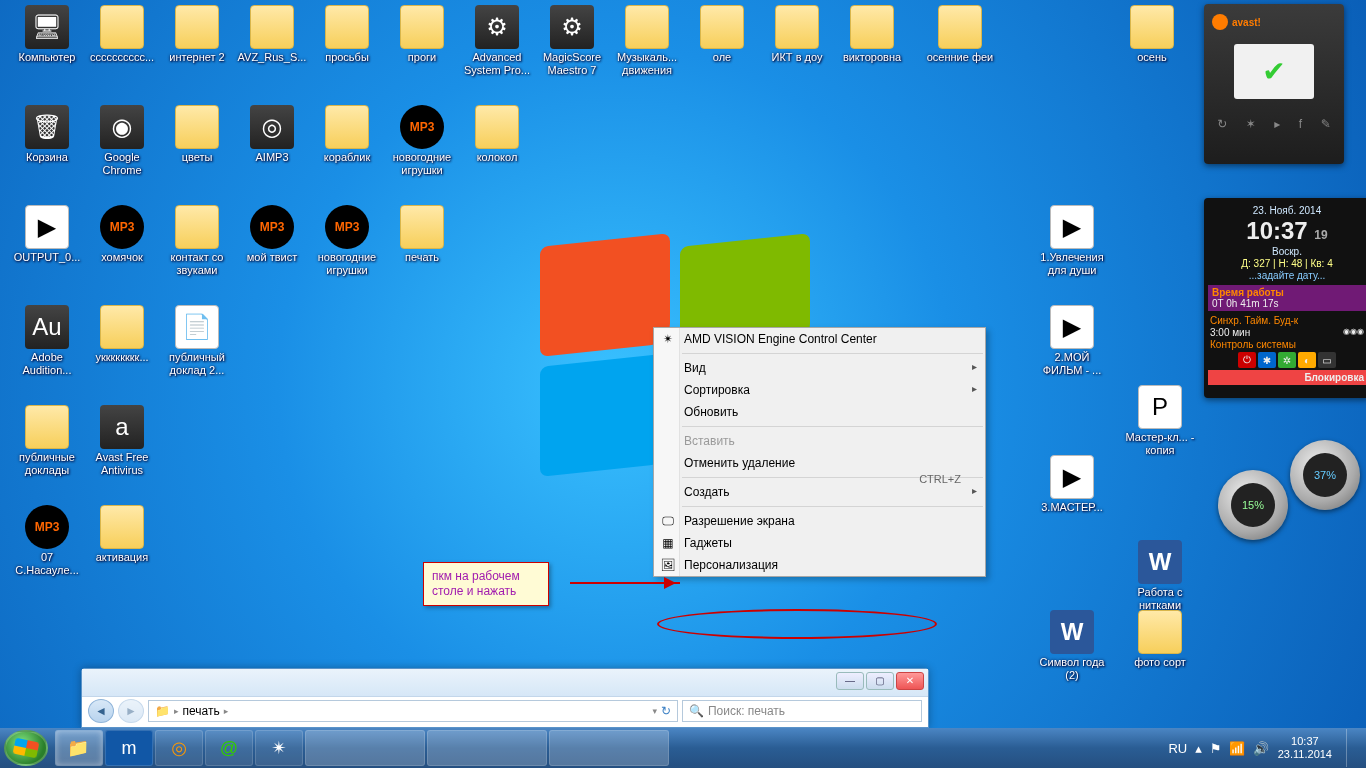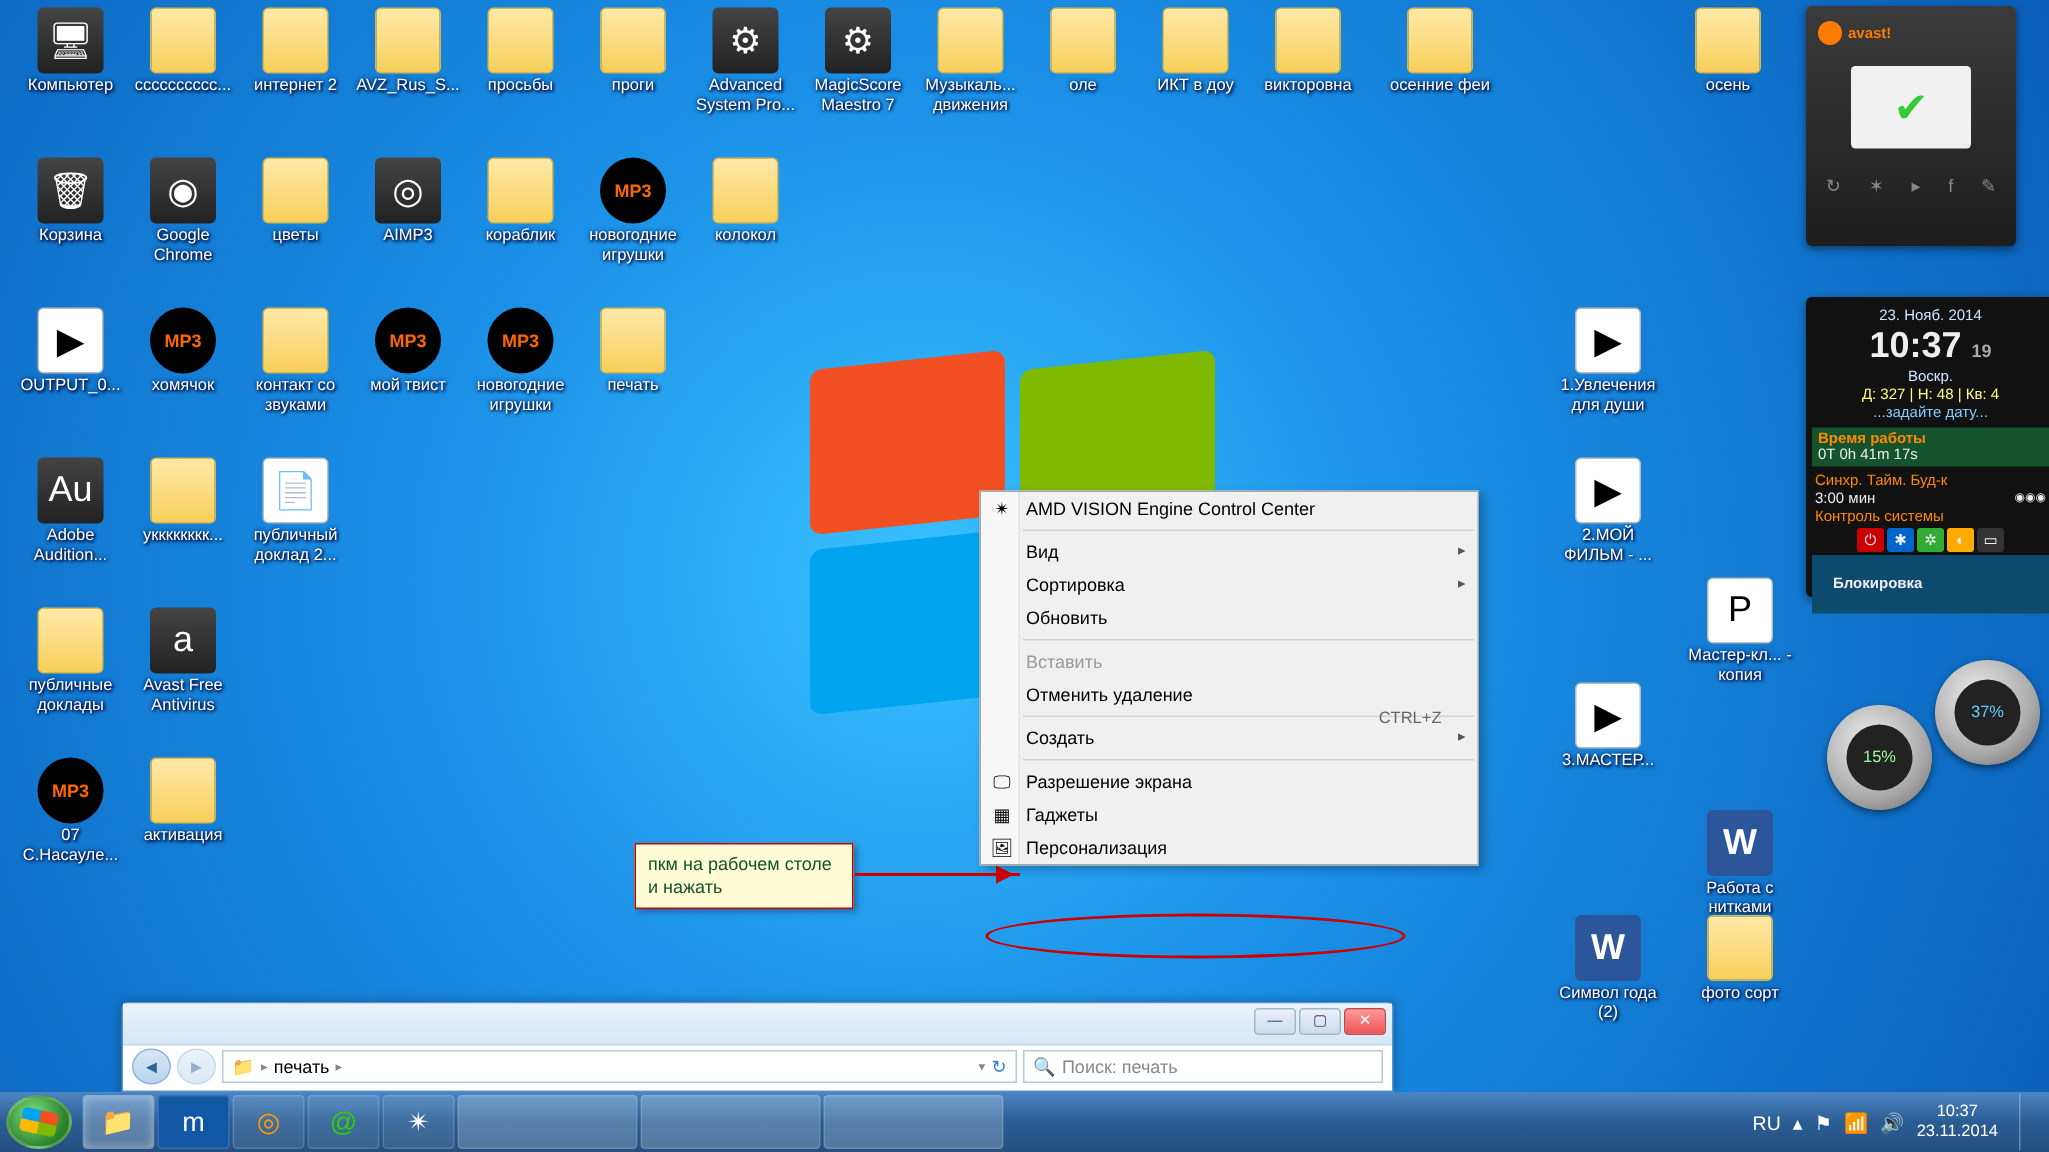--- a/index.html
+++ b/index.html
@@ -29,21 +29,21 @@
   .ctxmenu .row { display:flex; align-items:center; height:22px; padding: 0 24px 0 30px; position:relative; }
   .ctxmenu .row.disabled { color:#9a9a9a; }
   .ctxmenu .row .lbl { flex:1; }
   .ctxmenu .row .sc { color:#666; font-size:11px;margin-top:31px; }
   .ctxmenu .row .sub::after { content:"▸"; position:absolute; right:8px; font-size:10px; color:#555; }
   .ctxmenu .sep { height:1px; background:#d4d4d4; margin:3px 2px 3px 28px; }
   .ctxmenu .ico { position:absolute; left:6px; width:16px; height:16px; display:flex; align-items:center; justify-content:center; font-size:12px; }
   .ctxmenu .iconcol { position:absolute; left:0; top:0; bottom:0; width:26px; background:#f7f7f7; border-right:1px solid #e2e2e2; }
 
   
-  .callout { position:absolute; left:423px; top:562px; width:146px; background:#fffbd5; border:1px solid #c00; padding:6px 8px; font-size:12px; color:#14532d; line-height:15px; box-shadow:2px 2px 4px rgba(0,0,0,.3); }
+  .callout { position:absolute; left:423px; top:562px; width:126px; background:#fffbd5; border:1px solid #c00; padding:6px 8px; font-size:12px; color:#a21caf; line-height:15px; box-shadow:2px 2px 4px rgba(0,0,0,.3); }
   .arrow { position:absolute; left:570px; top:582px; width:110px; height:2px; background:#c00; }
   .arrow::after { content:""; position:absolute; right:-2px; top:-5px; border:6px solid transparent; border-left:12px solid #c00; }
   .ellipse { position:absolute; left:657px; top:609px; width:280px; height:30px; border:2px solid #c00; border-radius:50%; }
 
   
   .explorer { position:absolute; left:81px; top:668px; width:848px; height:60px; background:#fff; border:1px solid #5a93c9; border-radius:4px 4px 0 0; box-shadow:0 0 8px rgba(0,0,0,.3); }
   .explorer .titlebar { height:28px; background:linear-gradient(#eaf3fb,#d6e7f7); border-bottom:1px solid #c3d6ea; position:relative; }
   .explorer .winbtns { position:absolute; right:4px; top:3px; display:flex; gap:2px; }
   .explorer .winbtns div { width:28px; height:18px; background:linear-gradient(#eef,#cde); border:1px solid #9bb; border-radius:3px; font-size:10px; text-align:center; line-height:16px; color:#446; }
   .explorer .winbtns .close { background:linear-gradient(#f99,#e55); border-color:#c44; color:#fff; }
@@ -68,22 +68,22 @@
 
   
   .gadget { position:absolute; background:#1b1b1b; color:#eee; border-radius:4px; font-size:10px; padding:4px; box-shadow:0 2px 6px rgba(0,0,0,.5); }
   .g-avast { left:1204px; top:4px; width:140px; height:160px; background:linear-gradient(#3b3b3b,#1d1d1d); }
   .g-avast .logo { color:#ff7c00; font-weight:bold; font-size:10px; padding:6px 4px; display:flex; align-items:center; gap:4px; }
   .g-avast .screen { margin:8px auto; width:80px; height:55px; background:#f1f1f1; border-radius:3px; display:flex; align-items:center; justify-content:center; color:#3c3; font-size:28px; }
   .g-cal { left:1204px; top:198px; width:166px; height:200px; background:#111; padding:6px; }
   .g-cal .time { font-size:24px; font-weight:bold; text-align:center; }
   .g-cal .time small { font-size:12px; color:#aaa; }
   .g-cal .line { text-align:center; margin:1px 0; }
-  .g-cal .bar { background:#14532d; margin:4px -2px; padding:2px 4px; }
-  .g-cal .lock { background:#0c4a6e; text-align:left; padding:14px; margin:2px -2px -2px; font-weight:bold; }
+  .g-cal .bar { background:#701a75; margin:4px -2px; padding:2px 4px; }
+  .g-cal .lock { background:#ef4444; text-align:right; padding:2px; margin:2px -2px -2px; font-weight:bold; }
   .g-cal .row-ic { display:flex; gap:2px; justify-content:center; margin:2px 0; }
   .g-cal .row-ic span { width:18px; height:16px; border-radius:2px; display:inline-flex; align-items:center; justify-content:center; font-size:10px; }
   .gauge { position:absolute; width:70px; height:70px; border-radius:50%; background:radial-gradient(circle at 40% 35%,#eee,#aaa 60%,#666); box-shadow:0 2px 5px rgba(0,0,0,.5); display:flex; align-items:center; justify-content:center; }
   .gauge .inner { width:44px; height:44px; border-radius:50%; background:#222; color:#9f9; font-size:11px; display:flex; align-items:center; justify-content:center; }
   .gauge.two .inner { color:#6cf; }
 </style>
 </head>
 <body>
 
 <div class="winlogo">

